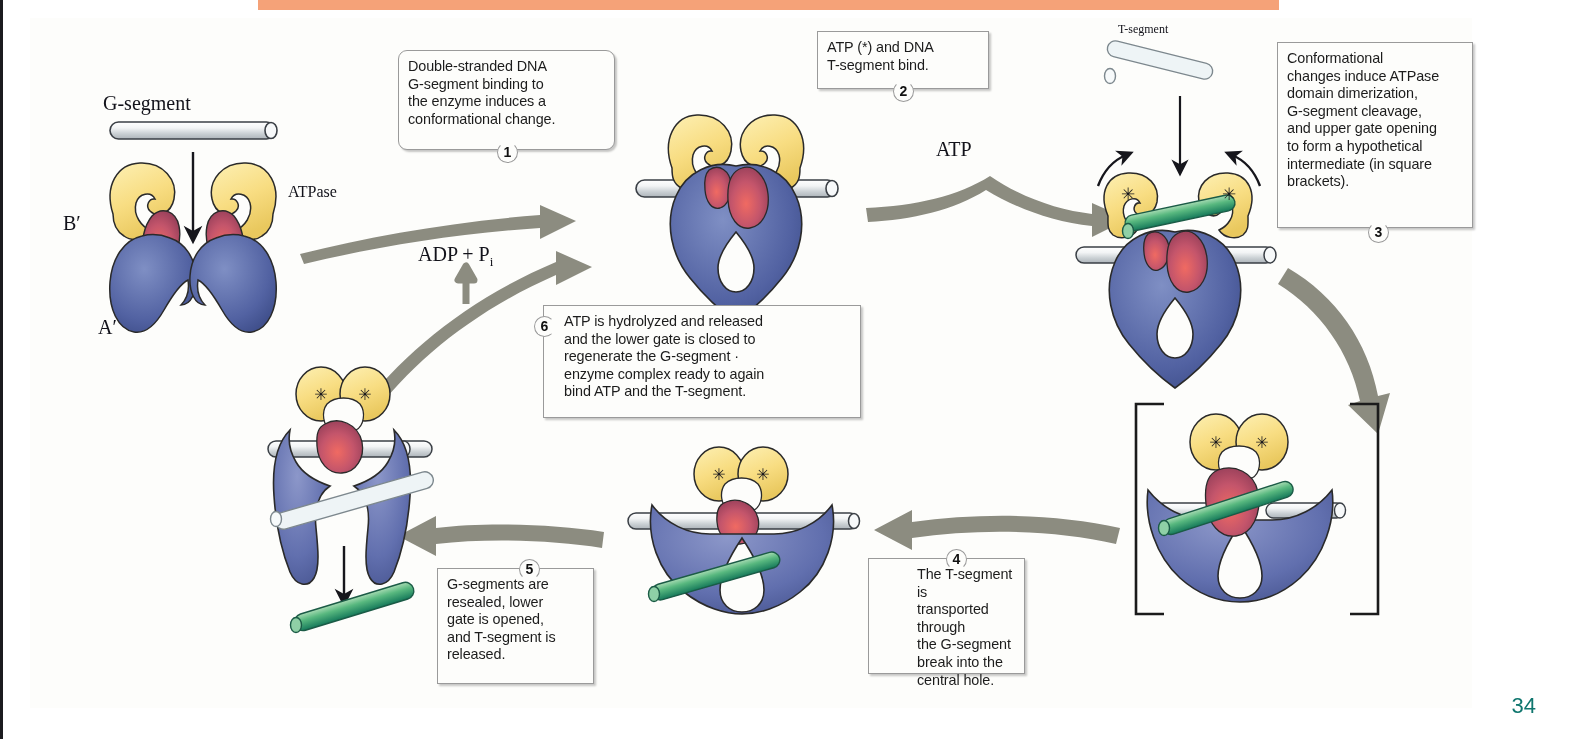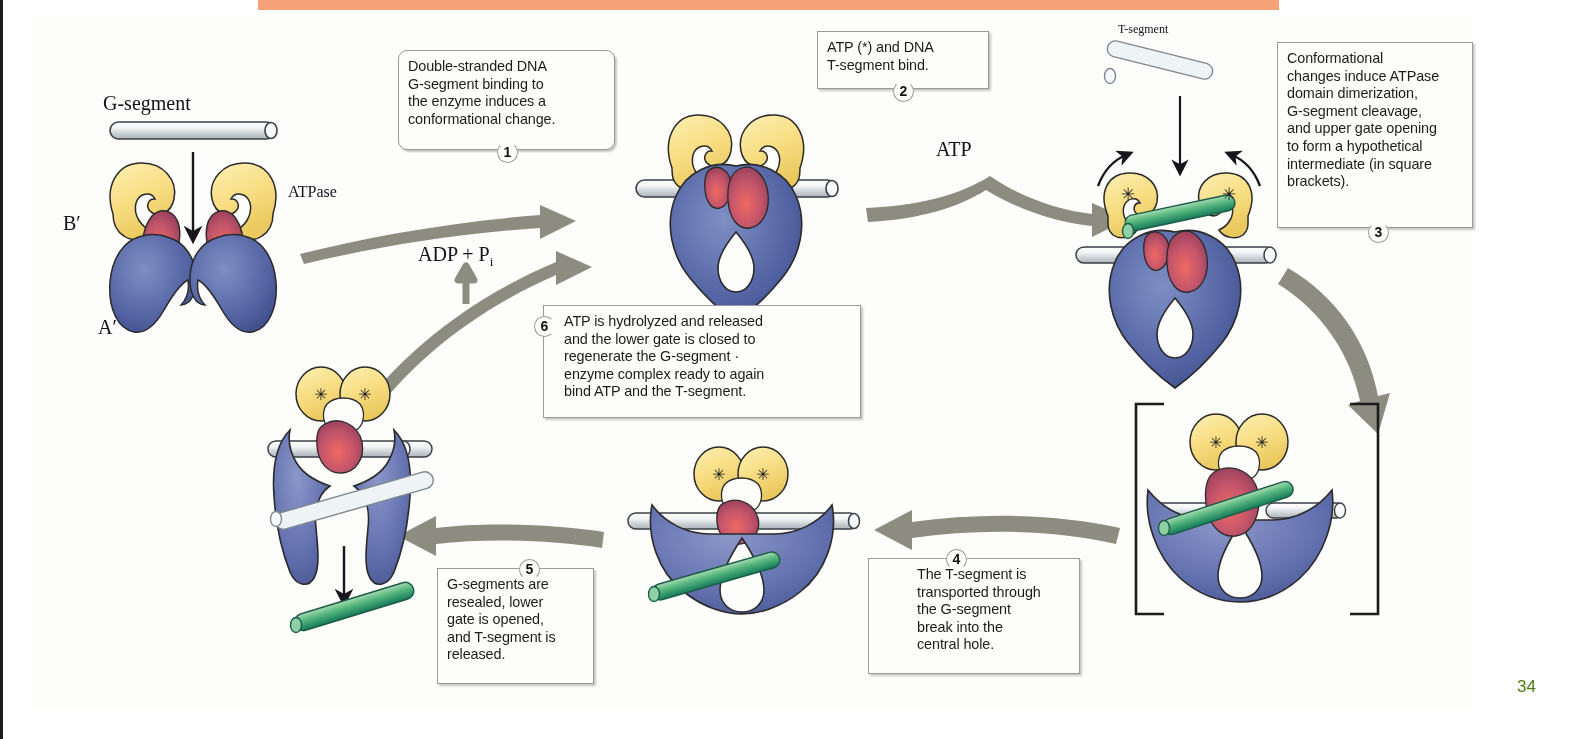--- a/index.html
+++ b/index.html
@@ -66,22 +66,22 @@
     position:absolute;
     color:#12121a;
     white-space:nowrap;
   }
   .serif{font-family:"Liberation Serif", serif;}
 
   
   #art{position:absolute;left:0;top:0;width:1572px;height:739px;}
 
   #page-number{
-    position:absolute;right:36px;bottom:42px;
-    color:#4d7c0f;font-size:17px;
+    position:absolute;right:36px;bottom:20px;
+    color:#0f766e;font-size:22px;
     font-family:"Liberation Sans", sans-serif;
   }
 </style>
 </head>
 <body>
 
 <div id="left-rail"></div>
 <div id="accent-bar"></div>
 
 <div id="figure-canvas"></div>
@@ -408,21 +408,21 @@
   <p>changes induce ATPase</p>
   <p>domain dimerization,</p>
   <p>G-segment cleavage,</p>
   <p>and upper gate opening</p>
   <p>to form a hypothetical</p>
   <p>intermediate (in square</p>
   <p>brackets).</p>
 </div>
 <div class="stepnum bottom" style="left:1368px;top:222px;">3</div>
 
-<div class="callout" style="left:868px;top:558px;width:212px;height:116px;padding-left:48px;">
+<div class="callout" style="left:868px;top:558px;width:157px;height:116px;padding-left:48px;">
   <p>The T-segment is</p>
   <p>transported through</p>
   <p>the G-segment</p>
   <p>break into the</p>
   <p>central hole.</p>
 </div>
 <div class="stepnum top" style="left:946px;top:549px;">4</div>
 
 <div class="callout" style="left:437px;top:568px;width:157px;height:116px;">
   <p>G-segments are</p>

